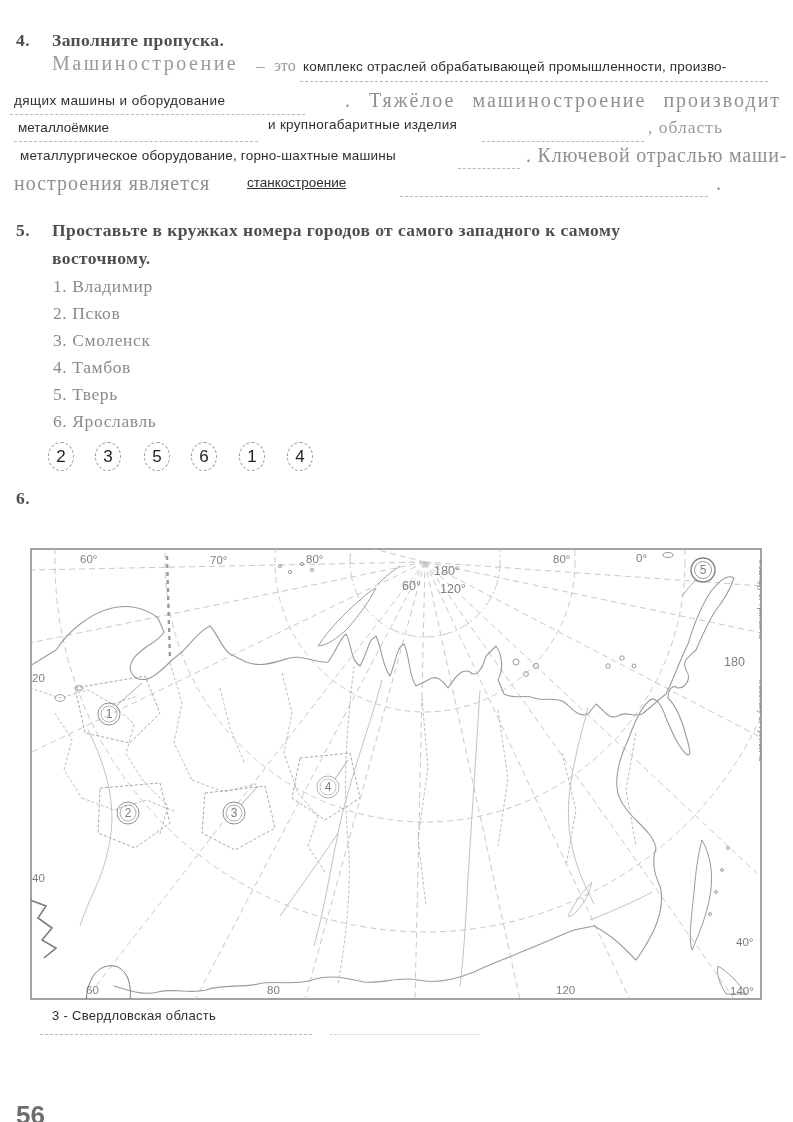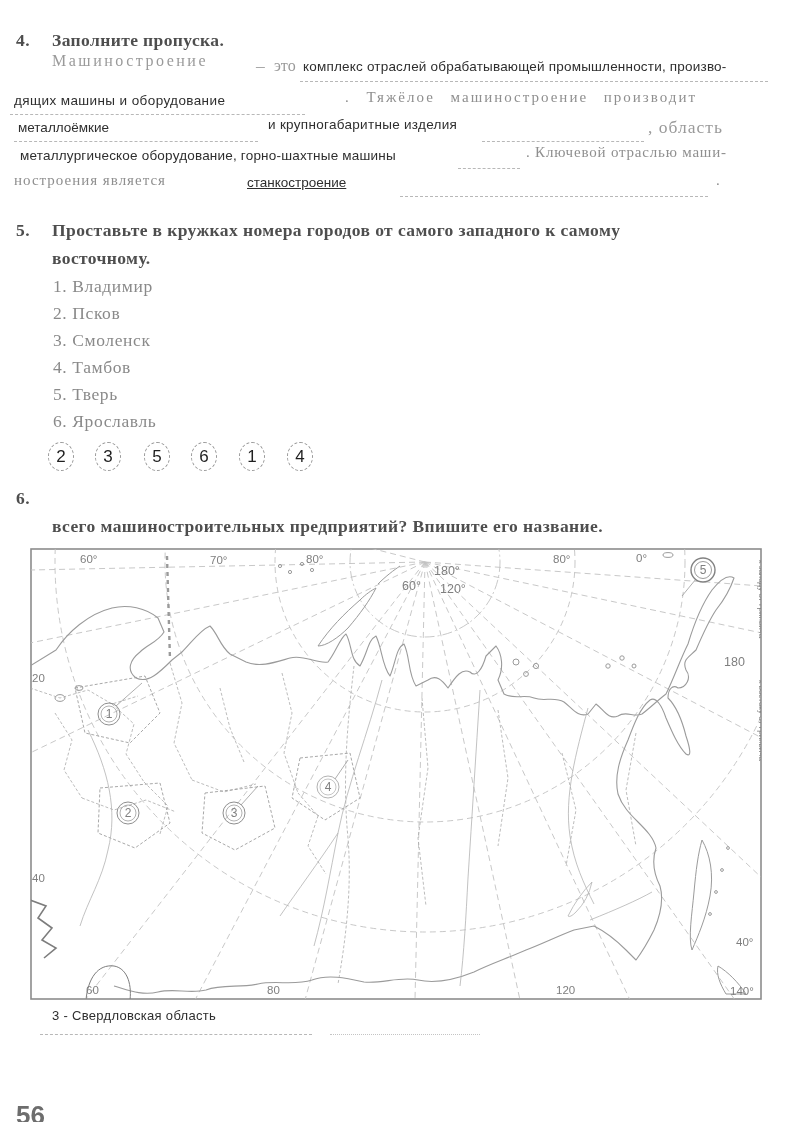--- a/index.html
+++ b/index.html
@@ -3,21 +3,21 @@
 <meta charset="utf-8">
 <style>
   html,body{margin:0;padding:0;background:#e8e8e8;}
   #page{
     position:relative;width:793px;height:1122px;background:#ffffff;
     margin:0 auto;overflow:hidden;
     font-family:"Liberation Serif",serif;
   }
   .abs{position:absolute;}
   .heading{font-family:"Liberation Serif",serif;font-weight:bold;color:#4e4e4e;font-size:17.5px;letter-spacing:.4px;white-space:nowrap;}
-  .printed{font-family:"Liberation Serif",serif;color:#8f8f8f;font-size:15px;white-space:nowrap;}
+  .printed{font-family:"Liberation Serif",serif;color:#8f8f8f;font-size:20px;white-space:nowrap;}
   .printed-light{font-family:"Liberation Serif",serif;color:#9a9a9a;font-size:17.5px;white-space:nowrap;}
   .typed{font-family:"Liberation Sans",sans-serif;color:#2e2e2e;font-size:13.5px;white-space:nowrap;}
   .dashline{position:absolute;height:0;border-bottom:1.6px dashed #b8b8b8;}
   .dotline{position:absolute;height:0;border-bottom:1.6px dotted #c4c4c4;}
   .list-item{font-family:"Liberation Serif",serif;color:#8a8a8a;font-size:17.5px;letter-spacing:.6px;white-space:nowrap;}
   .ans-circle{
     position:absolute;width:24px;height:27px;border:1.4px dashed #9a9a9a;border-radius:50%;
     display:flex;align-items:center;justify-content:center;
     font-family:"Liberation Sans",sans-serif;font-size:17px;color:#1f1f1f;
   }
@@ -25,21 +25,21 @@
   svg text{font-family:"Liberation Sans",sans-serif;fill:#7f7f7f;}
 </style>
 </head>
 <body>
 
 <div id="page">
 
   <div class="abs heading" style="left:16px;top:30px;">4.</div>
   <div class="abs heading" style="left:52px;top:30px;">Заполните пропуска.</div>
 
-  <div class="abs printed-light" style="left:52px;top:52px;font-size:16px;letter-spacing:2.5px;">Машиностроение</div>
+  <div class="abs printed-light" style="left:52px;top:52px;font-size:20px;letter-spacing:2.5px;">Машиностроение</div>
   <div class="abs printed-light" style="left:256px;top:55px;">–</div>
   <div class="abs printed-light" style="left:274px;top:57px;font-size:16px;">это</div>
   <div class="abs typed" style="left:303px;top:59px;letter-spacing:.2px;">комплекс отраслей обрабатывающей промышленности, произво-</div>
   <div class="dashline" style="left:300px;top:81px;width:468px;"></div>
 
   <div class="abs typed" style="left:14px;top:93px;letter-spacing:.4px;">дящих машины и оборудование</div>
   <div class="dashline" style="left:10px;top:114px;width:295px;"></div>
   <div class="abs printed" style="left:345px;top:89px;letter-spacing:2px;word-spacing:10px;">. Тяжёлое машиностроение производит</div>
 
   <div class="abs typed" style="left:18px;top:120px;">металлоёмкие</div>
@@ -69,21 +69,20 @@
   <div class="abs list-item" style="left:53px;top:411px;font-family:Liberation Serif, serif;">6. Ярославль</div>
 
   <div class="ans-circle" style="left:48px;top:442px;">2</div>
   <div class="ans-circle" style="left:95px;top:442px;">3</div>
   <div class="ans-circle" style="left:144px;top:442px;">5</div>
   <div class="ans-circle" style="left:191px;top:442px;">6</div>
   <div class="ans-circle" style="left:239px;top:442px;">1</div>
   <div class="ans-circle" style="left:287px;top:442px;">4</div>
 
   <div class="abs heading" style="left:16px;top:488px;">6.</div>
-  <div class="abs heading" style="left:52px;top:516px;">всего машиностроительных предприятий? Впишите его название.</div>
 
   <svg class="abs" style="left:30px;top:548px;" width="732" height="452" viewBox="0 0 732 452">
     <defs>
       <clipPath id="mapclip">
           <rect x="1" y="1" width="730" height="450"></rect>
         </clipPath>
     </defs>
 
     <rect x="1" y="1" width="730" height="450" fill="none" stroke="#8c8c8c" stroke-width="1.6"></rect>
 

